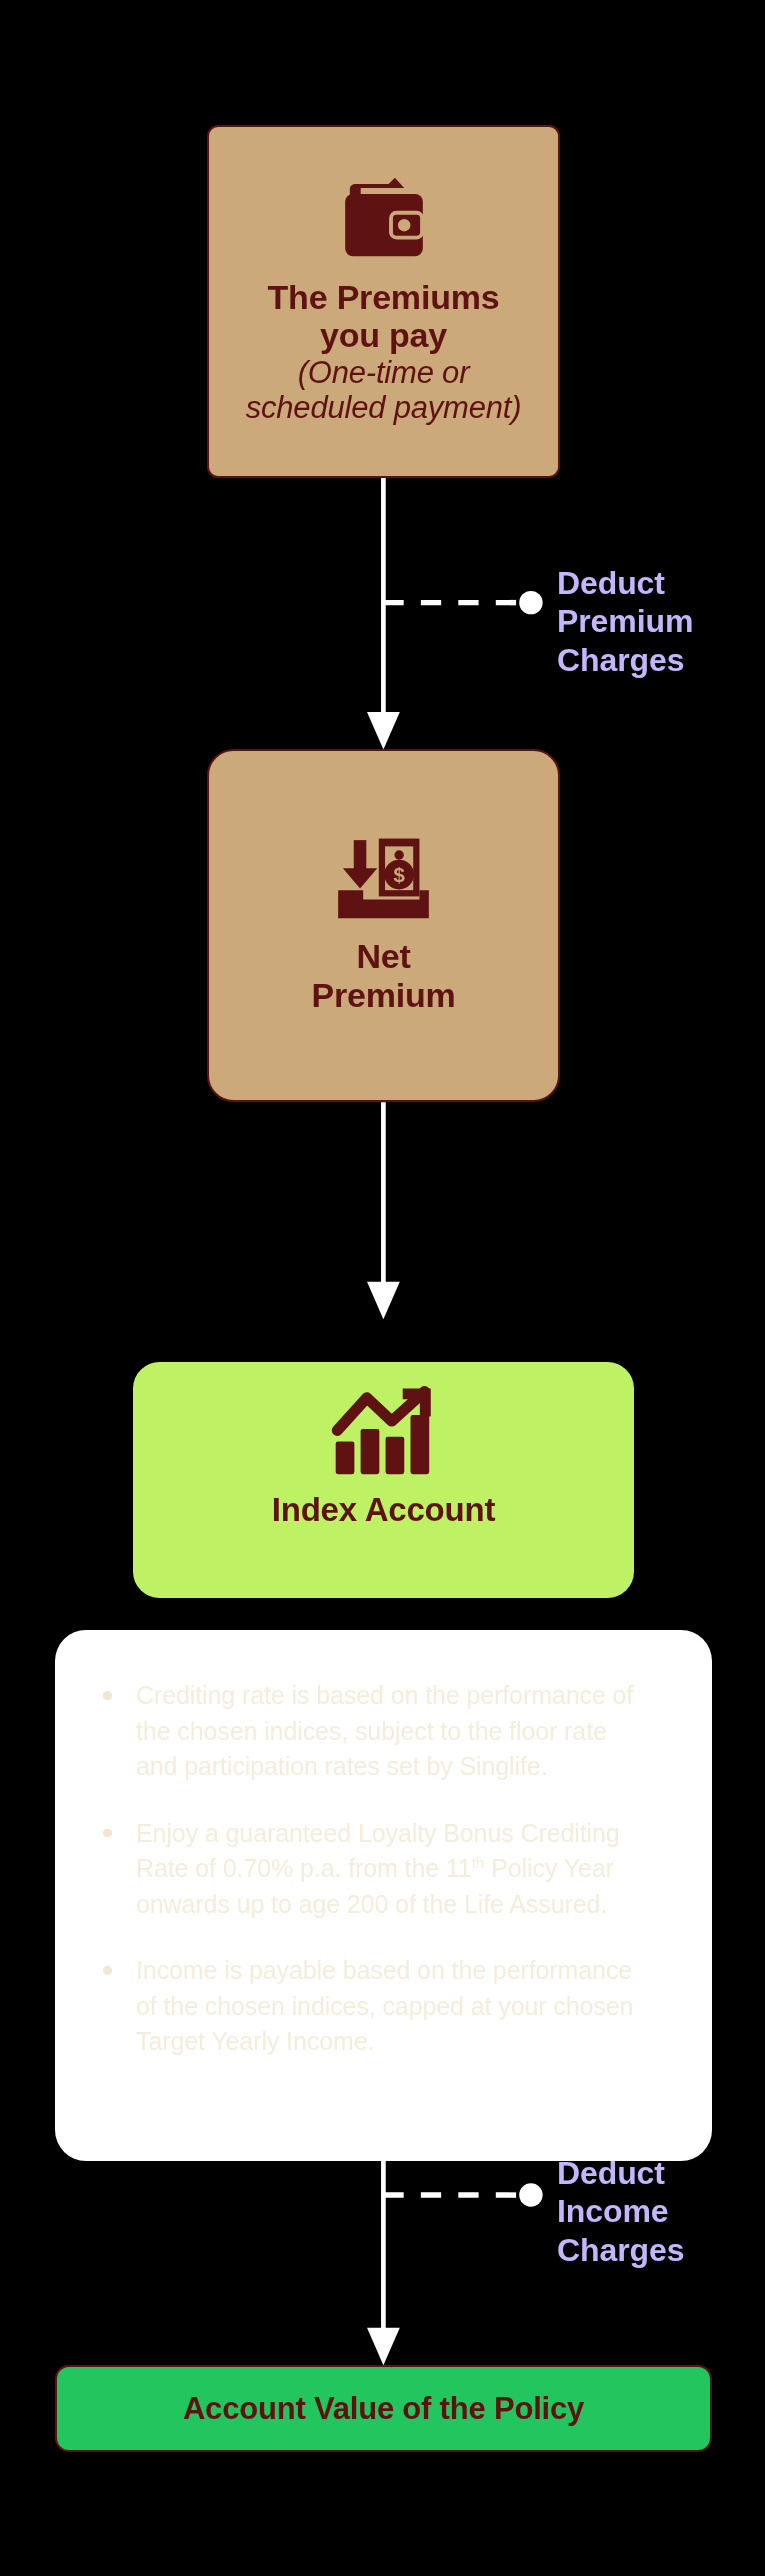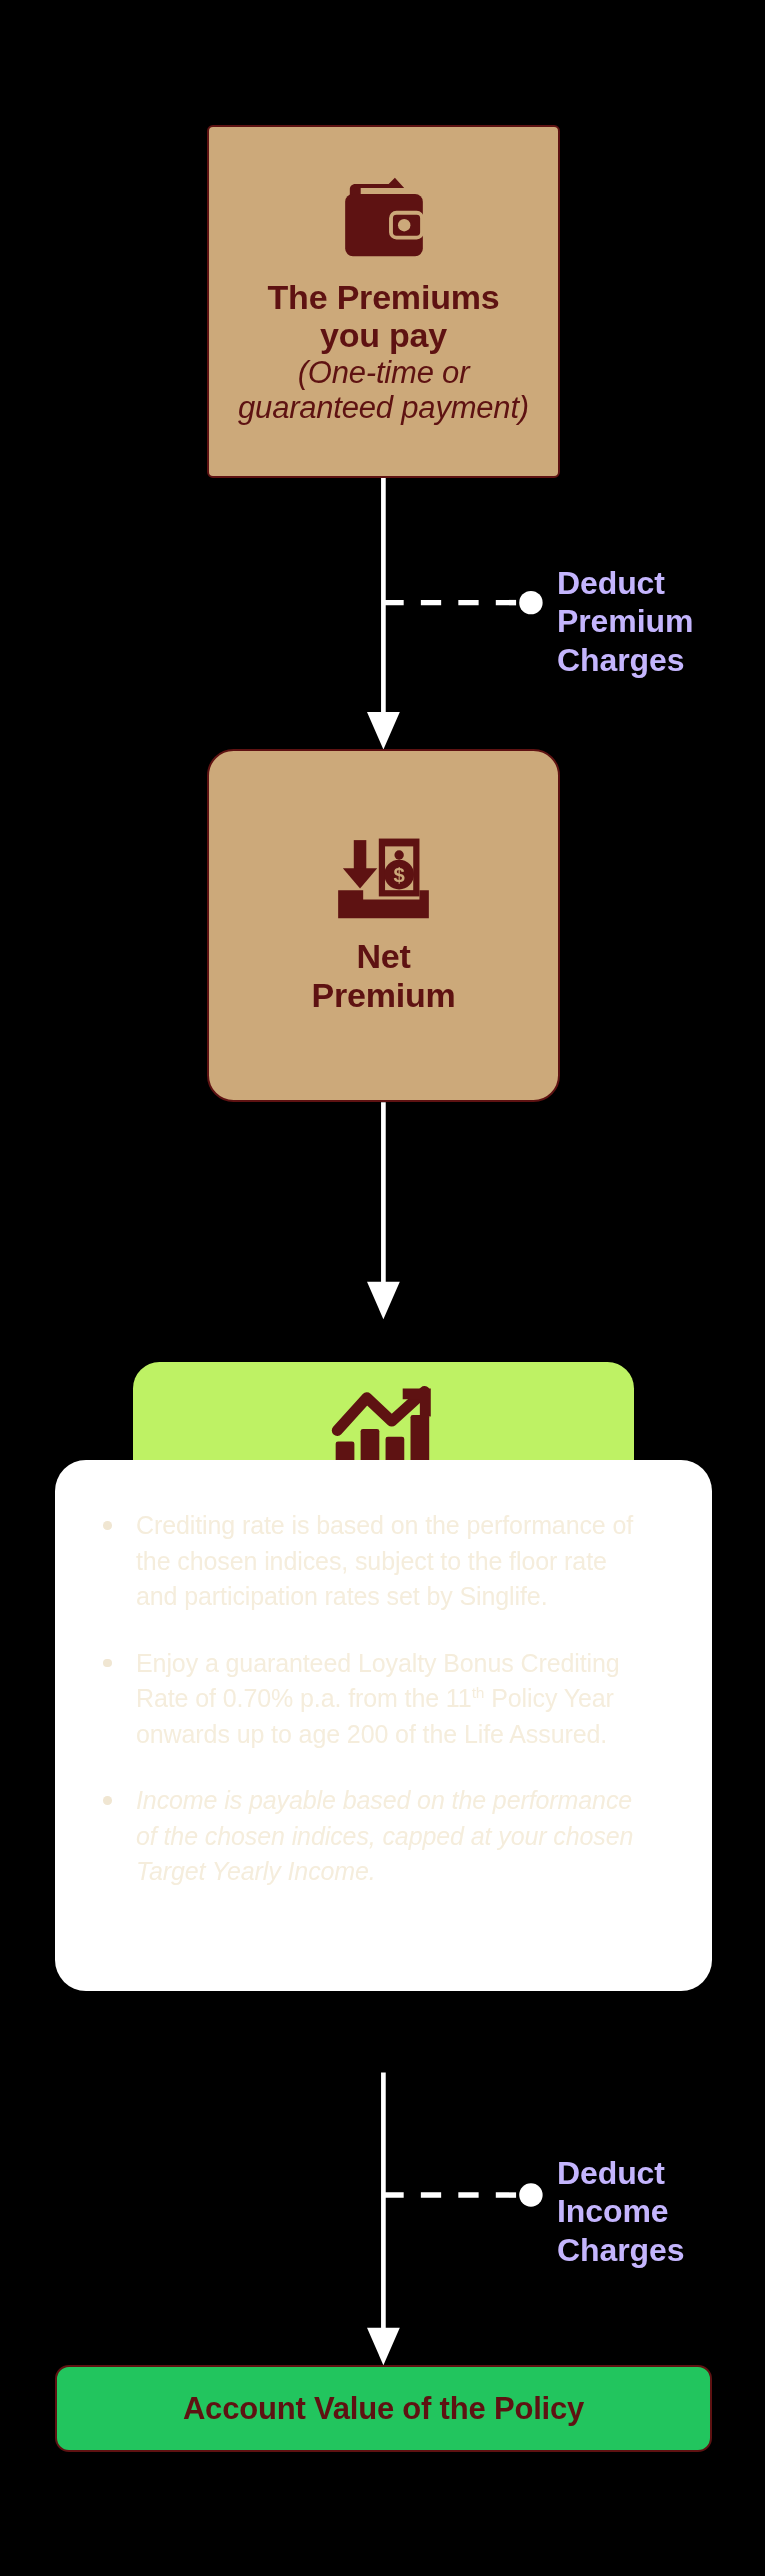--- a/index.html
+++ b/index.html
@@ -44,21 +44,21 @@
     justify-content: center;
     z-index: 2;
   }
 
   .card-premiums {
     left: 207px;
     top: 125px;
     width: 353px;
     height: 353px;
     background: #CCA97A;
-    border-radius: 6px;
+    border-radius: 11px;
     padding: 20px 18px;
   }
 
   .card-netpremium {
     left: 207px;
     top: 749px;
     width: 353px;
     height: 353px;
     background: #CCA97A;
     border-radius: 26.5px;
@@ -109,21 +109,21 @@
     font-size: 33px;
     margin-top: 4.7px;
   }
 
   .card-index .icon-wrap { margin-bottom: 11px; }
 
   
   .bullet-panel {
     position: absolute;
     left: 55px;
-    top: 1460px;
+    top: 1630px;
     width: 657px;
     height: 531px;
     background: #FFFFFF;
     border-radius: 31px;
     z-index: 3;
     padding: 48px 60px 31px 37px;
   }
 
   .bullet-list {
     list-style: none;
@@ -132,21 +132,21 @@
   .bullet-item {
     position: relative;
     color: #F5EDDC;
     font-size: 25px;
     line-height: 1.42;
     padding-left: 44px;
     margin-bottom: 31px;
     letter-spacing: -0.1px;
   }
 
-  .bullet-item:last-child { margin-bottom: 0; font-style: italic; }
+  .bullet-item:last-child { margin-bottom: 0; }
 
   .bullet-item::before {
     content: "";
     position: absolute;
     left: 11px;
     top: 13.3px;
     width: 8.6px;
     height: 8.6px;
     border-radius: 50%;
     background: #F0E6D2;
@@ -227,21 +227,21 @@
         <rect x="69" y="46" width="40" height="32" rx="7" fill="#5E1212" stroke="#CCA97A" stroke-width="5"></rect>
         <circle cx="86" cy="62" r="8" fill="#CCA97A"></circle>
       </svg>
     </span>
     <div class="card-title">
       <span>The Premiums</span><br>
       <span>you pay</span>
     </div>
     <div class="card-subtitle">
       <span>(One-time or</span><br>
-      <span>guaranteed payment)</span>
+      <span>scheduled payment)</span>
     </div>
   </div>
 
   <div class="deduct-label deduct-premium">
     <span>Deduct</span><br>
     <span>Premium</span><br>
     <span>Charges</span>
   </div>
 
   <div class="card card-netpremium">

